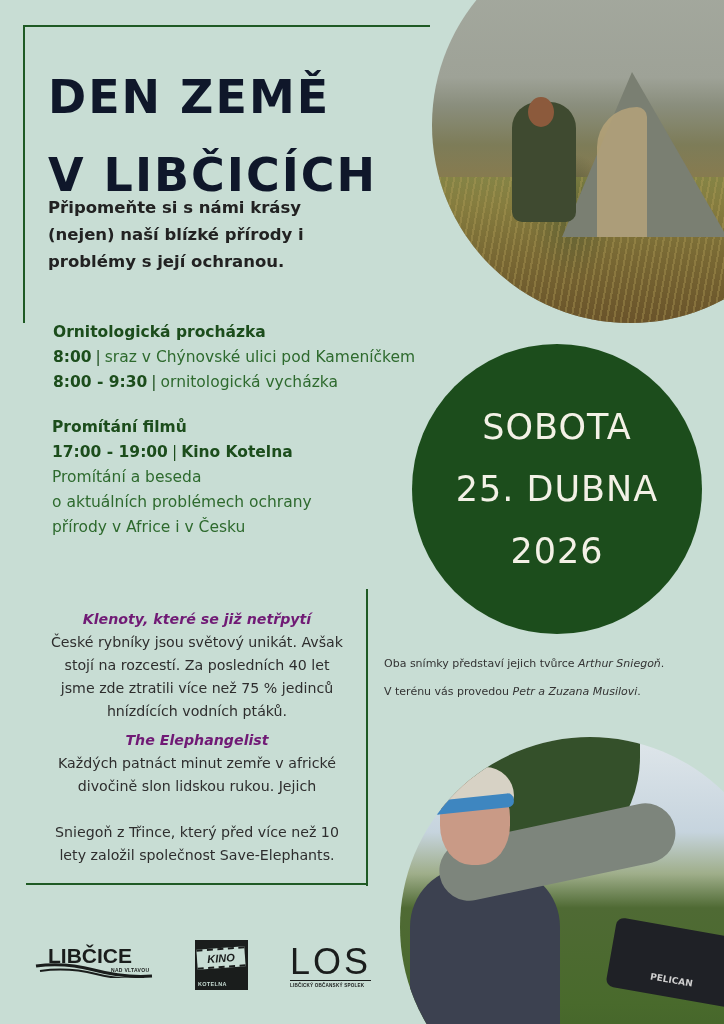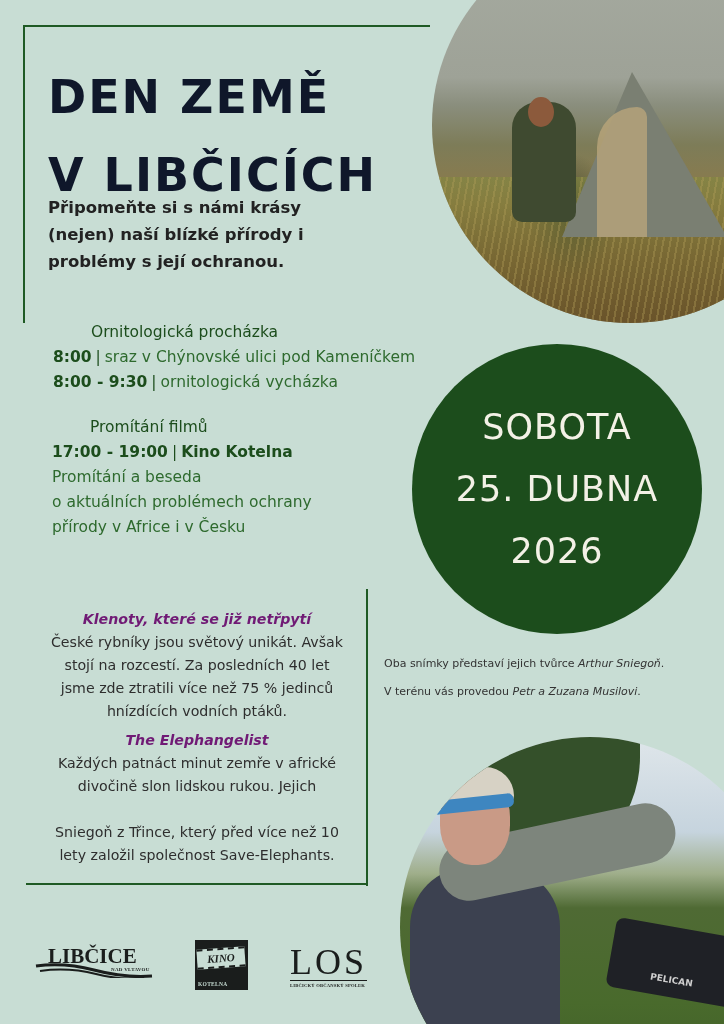--- a/index.html
+++ b/index.html
@@ -24,21 +24,21 @@
     color: #0f172a;
   }
   .subtitle {
     left: 48px; top: 194px; width: 300px;
     font-family: "DejaVu Sans", sans-serif;
     font-weight: bold; font-size: 16.5px; line-height: 27px;
     color: #222;
   }
 
   .prog { left: 53px; font-size: 15.5px; line-height: 25px; color: #1c4d1c; font-family: "DejaVu Sans", sans-serif; }
-  .prog .h { font-weight: normal; margin-left: 38px; }
+  .prog .h { font-weight: bold; }
   .prog .b { font-weight: bold; }
   .prog .sep { color: #1c4d1c; margin: 0 4px; font-weight: normal; }
   .prog .light { font-weight: normal; color: #2e6a2e; }
 
   
   .date-circle {
     left: 412px; top: 344px; width: 290px; height: 290px; border-radius: 50%;
     background: #1c4d1c;
     color: #f3f1e6;
     display: flex; flex-direction: column; align-items: center; justify-content: center;
@@ -125,21 +125,21 @@
   .articles .at { font-weight: bold; font-style: italic; color: #701a75; }
   .articles p { margin: 0 0 6px 0; }
 
   .note {
     left: 384px; font-family: "DejaVu Sans", sans-serif;
     font-size: 11px; color: #333; white-space: nowrap;
   }
   .note i { font-style: italic; }
 
   
-  .logo { position: absolute; color: #1a1d1c; font-family: Liberation Serif, serif; }
+  .logo { position: absolute; color: #1a1d1c; font-family: Liberation Sans, sans-serif; }
   .libcice-main { font-weight: bold; font-size: 21px; letter-spacing: 0px; }
   .libcice-sub { font-size: 5px; font-weight: bold; letter-spacing: .3px; }
   .kino-box {
     left: 195px; top: 940px; width: 53px; height: 50px; background: #1a1d1c;
   }
   .kino-strip {
     position: absolute; left: 2px; top: 8px; width: 48px; height: 20px; background: #c8ddd4;
     transform: rotate(-4deg); border-top: 2px dashed #1a1d1c; border-bottom: 2px dashed #1a1d1c; box-sizing: border-box;
     display: flex; align-items: center; justify-content: center;
     font-weight: bold; font-style: italic; font-size: 11px; color: #1a1d1c;

